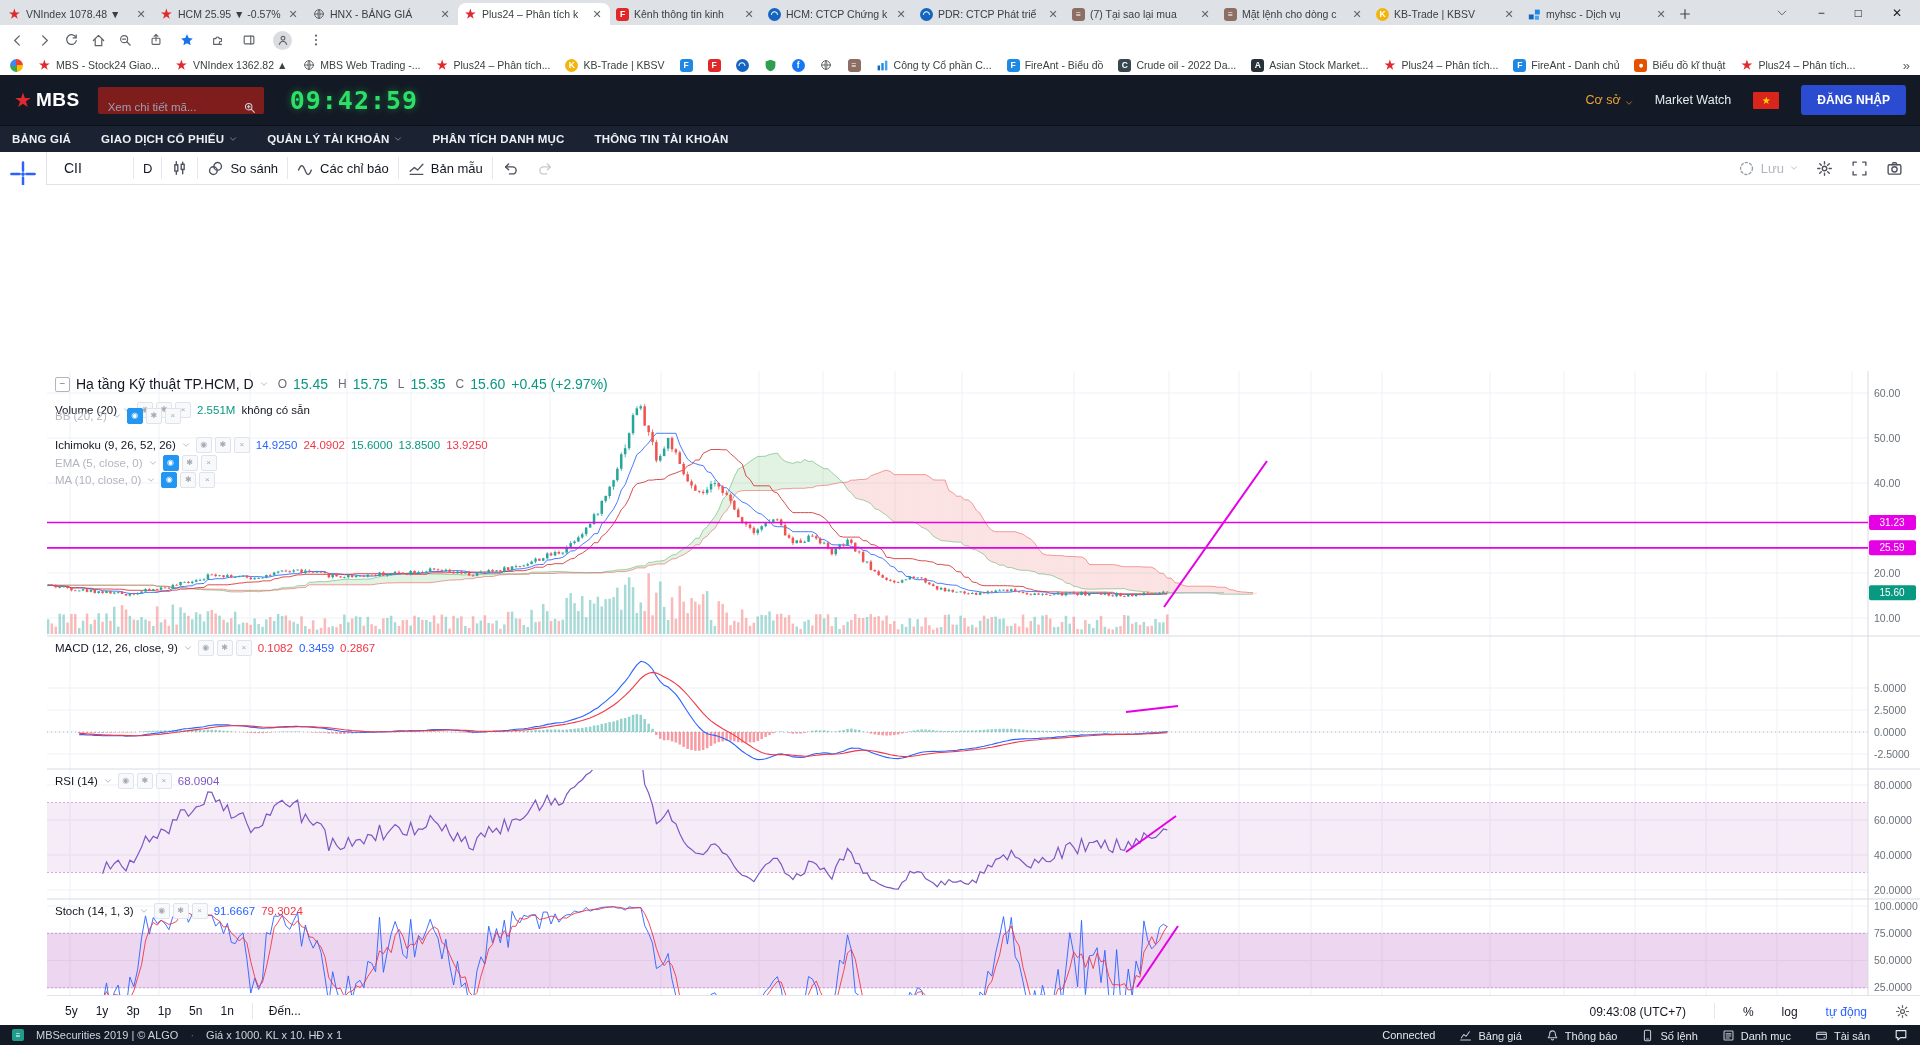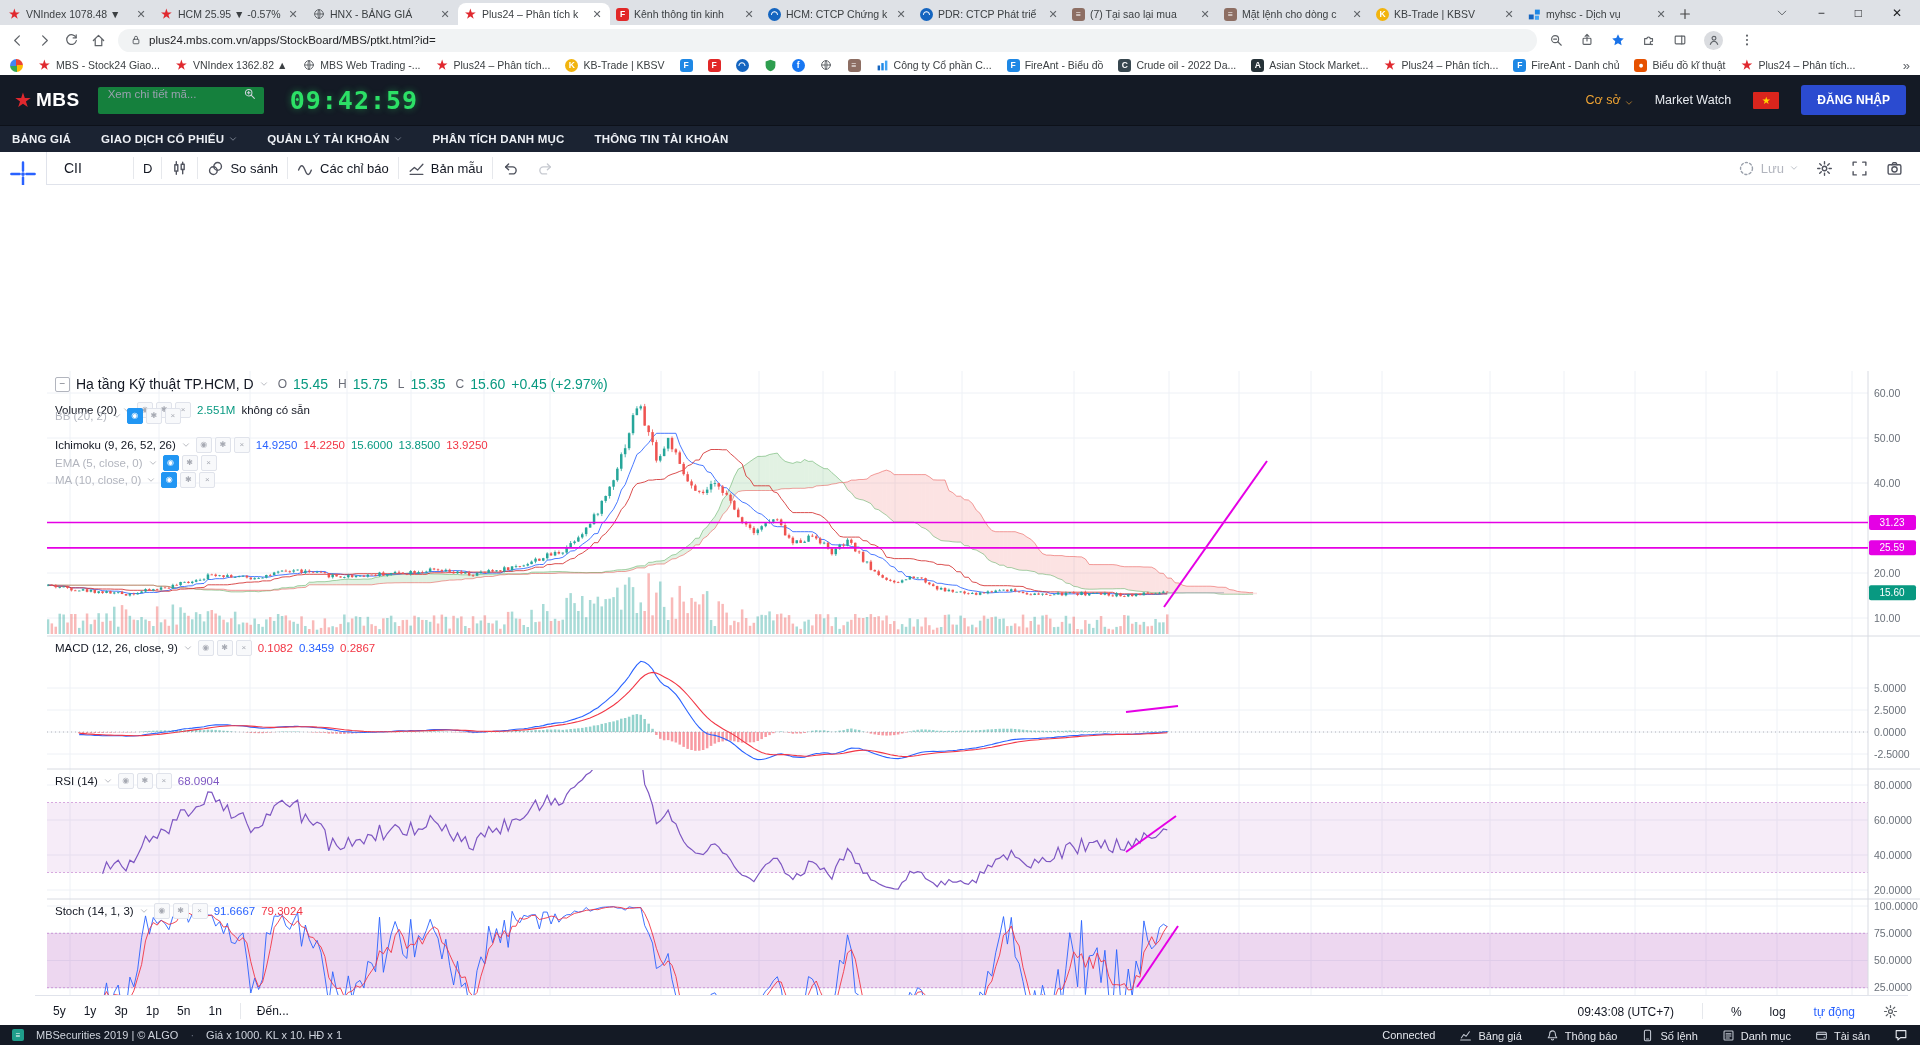--- a/index.html
+++ b/index.html
@@ -31,21 +31,21 @@
 
   .bookmarksbar{position:absolute;left:0;top:55px;width:1920px;height:20px;background:#fff;display:flex;align-items:center;
                 gap:15px;padding:0 10px;font-size:10.5px;color:#3c4043;box-sizing:border-box}
   .bm{display:inline-flex;align-items:center;gap:5px;white-space:nowrap}
 
   
   .mbs-header{position:absolute;left:0;top:75px;width:1920px;height:50px;background:#141a25;display:flex;align-items:center;box-sizing:border-box;padding:0 14px}
   .mbs-logo{display:flex;align-items:center;gap:4px;margin-right:18px}
   .mbs-logo .star{color:#e0282e;font-size:20px}
   .mbs-logo .txt{color:#fff;font-weight:bold;font-size:19px;letter-spacing:.5px}
-  .mbs-search{width:150px;height:27px;background:#15803d;border-radius:2px;display:flex;align-items:flex-start;padding:0 8px;gap:6px}
+  .mbs-search{width:150px;height:27px;background:#7f1d1d;border-radius:2px;display:flex;align-items:flex-end;padding:0 8px;gap:6px}
   .mbs-search input{flex:1;background:transparent;border:0;outline:none;color:#cfd3dc;font-size:11.5px;font-family:inherit;width:100px}
   .mbs-search input::placeholder{color:#98a0ae}
   .clock{margin-left:26px;font-family:"DejaVu Sans Mono",monospace;font-weight:bold;font-size:25px;color:#2ce066;
          letter-spacing:1px;text-shadow:0 0 7px rgba(44,224,102,.45)}
   .ticker{position:absolute;left:688px;top:0;height:50px;display:flex;align-items:center;color:#c8cdd6;font-size:12px}
   .hdr-right{margin-left:auto;display:flex;align-items:center;gap:22px}
   .coso{color:#f0a433;font-size:12.5px;font-weight:normal;display:flex;align-items:flex-end;gap:4px}
   .mwatch{color:#e8ebf0;font-size:12.5px}
   .vnflag{width:26px;height:17px;background:#da251d;display:flex;align-items:center;justify-content:center;color:#ffd600;font-size:10px;border-radius:1px}
   .loginbtn{background:#2b4bd0;color:#fff;font-size:12px;font-weight:bold;padding:8px 16px;border-radius:3px;border:0;font-family:inherit}
@@ -84,21 +84,21 @@
   .lgb{display:inline-flex;gap:3px}
   .mb{width:14px;height:14px;border:1px solid #e0e3eb;background:#f8f9fb;color:#a7aab3;border-radius:2px;font-size:8px;
       display:inline-flex;align-items:center;justify-content:center;line-height:1}
   .first-blue .mb:first-child{background:#2196f3;border-color:#2196f3;color:#fff}
   .okey{color:#6a6d78;font-size:12px;margin-left:4px}
   .c-green{color:#089981}.c-red{color:#f23645}.c-blue{color:#2962ff}.c-orange{color:#ff9800}
   .c-purple{color:#7e57c2}.c-dark{color:#131722}
   .gray-name{color:#b2b5be}
 
   
-  .bottom-bar{position:absolute;left:35px;top:995px;width:1873px;height:30px;background:#fff;border-top:1px solid #e0e3eb;
+  .bottom-bar{position:absolute;left:47px;top:995px;width:1873px;height:30px;background:#fff;border-top:1px solid #e0e3eb;
               display:flex;align-items:center;box-sizing:border-box;padding:0 10px;font-size:12px;color:#131722}
   .rbtn{padding:3px 8px;border-radius:3px;margin-right:2px}
   .bb-right{margin-left:auto;display:flex;align-items:flex-end;gap:28px}
   .bb-right .blue{color:#2962ff}
   .bdiv{width:1px;height:16px;background:#e6e8ec}
 
   
   .statusbar{position:absolute;left:0;top:1025px;width:1920px;height:20px;background:#141a25;display:flex;align-items:center;
              box-sizing:border-box;padding:0 12px;font-size:11px;color:#cfd4dd}
   .sb-left{display:flex;align-items:center;gap:12px}
@@ -213,29 +213,20 @@
         <svg viewBox="0 0 16 16" fill="none" stroke="currentColor" stroke-width="1.3" stroke-linecap="round" stroke-linejoin="round">
           <path d="M12.8 4.8A5.2 5.2 0 1 0 13.2 8"></path>
           <path d="M13 2v3.2H9.8"></path>
         </svg>
       </span>
     <span class="ic navbtn">
         <svg viewBox="0 0 16 16" fill="none" stroke="currentColor" stroke-width="1.3" stroke-linecap="round" stroke-linejoin="round">
           <path d="M2.5 8l5.5-5.5L13.5 8M4.5 7v6.5h7V7"></path>
         </svg>
       </span>
-    <div class="urlbox">
-      <span class="ic" style="font-size:12px">
-          <svg viewBox="0 0 16 16" fill="none" stroke="currentColor" stroke-width="1.3" stroke-linecap="round" stroke-linejoin="round">
-            <rect x="4.2" y="7" width="7.6" height="6" rx="1"></rect>
-            <path d="M6 7V5a2 2 0 0 1 4 0v2"></path>
-          </svg>
-        </span>
-      <span>plus24.mbs.com.vn/apps/StockBoard/MBS/ptkt.html?id=</span>
-    </div>
     <div class="ab-icons">
       <span class="ic">
           <svg viewBox="0 0 16 16" fill="none" stroke="currentColor" stroke-width="1.3" stroke-linecap="round" stroke-linejoin="round">
             <circle cx="7" cy="7" r="4"></circle>
             <path d="M10 10l4 4M5.3 7h3.4"></path>
           </svg>
         </span>
       <span class="ic">
           <svg viewBox="0 0 16 16" fill="none" stroke="currentColor" stroke-width="1.3" stroke-linecap="round" stroke-linejoin="round">
             <rect x="3.5" y="6" width="9" height="7" rx="1"></rect>
@@ -2290,21 +2281,21 @@
             <svg viewBox="0 0 16 16" fill="none" stroke="currentColor" stroke-width="1.3" stroke-linecap="round" stroke-linejoin="round">
               <path d="M3 5.5l5 5 5-5"></path>
             </svg>
           </span>
         <span class="lgb">
             <span class="mb">◉</span>
             <span class="mb">✱</span>
             <span class="mb">×</span>
           </span>
         <span class="c-blue">14.9250</span>
-        <span class="c-red">14.2250</span>
+        <span class="c-red">24.0902</span>
         <span class="c-green">15.6000</span>
         <span class="c-green">13.8500</span>
         <span class="c-red">13.9250</span>
       </div>
 
       <div class="lrow" style="top:85px">
         <span class="gray-name">EMA (5, close, 0)</span>
         <span class="ic caret">
             <svg viewBox="0 0 16 16" fill="none" stroke="currentColor" stroke-width="1.3" stroke-linecap="round" stroke-linejoin="round">
               <path d="M3 5.5l5 5 5-5"></path>

